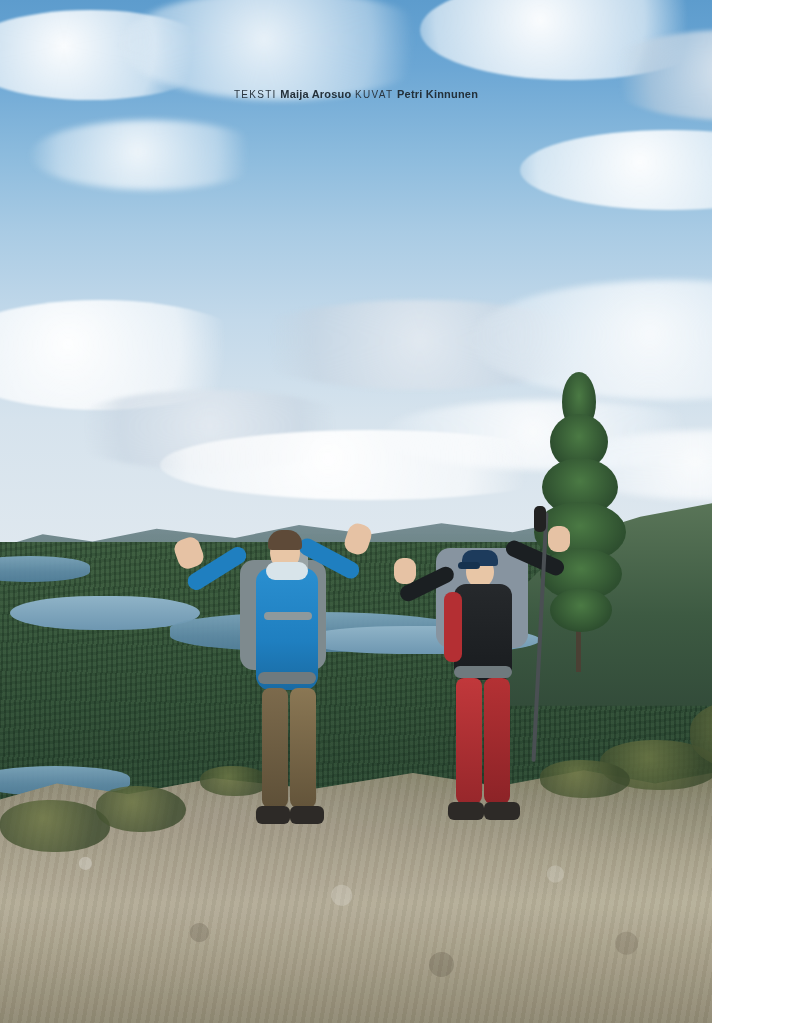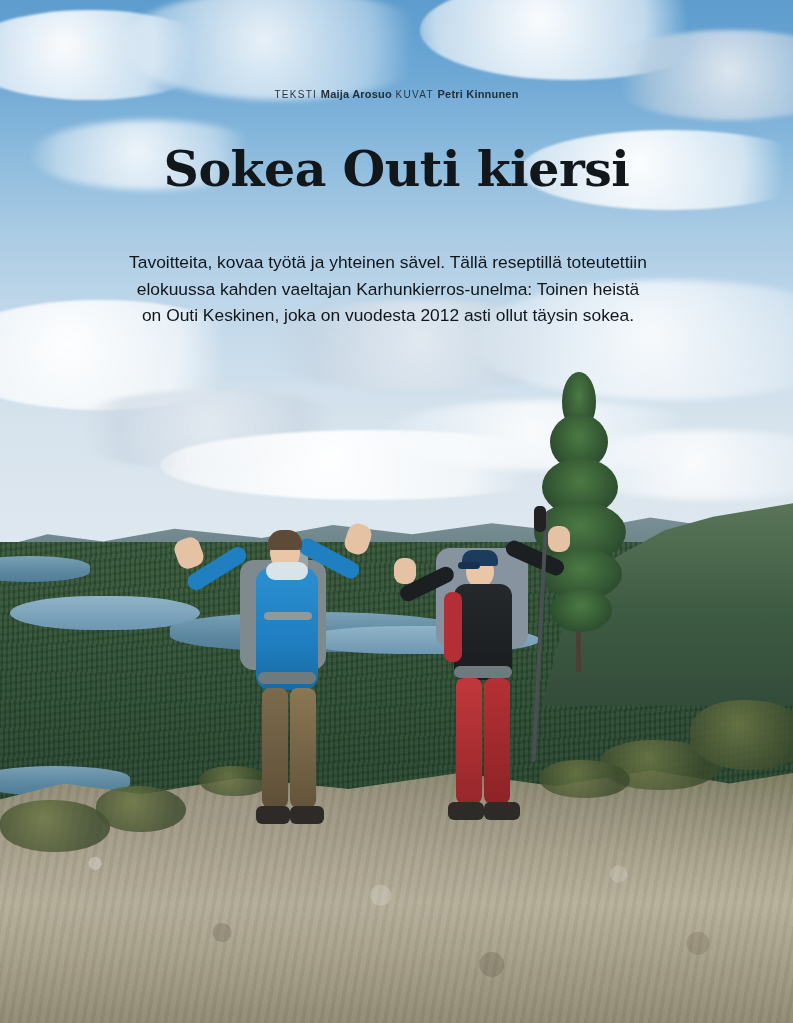--- a/index.html
+++ b/index.html
@@ -5,21 +5,21 @@
   html, body {
     margin: 0;
     padding: 0;
     background: #ffffff;
   }
   body {
     font-family: "Liberation Sans", sans-serif;
   }
   .page {
     position: relative;
-    width: 793px;
+    width: 712px;
     height: 1023px;
     overflow: hidden;
     background: #cfe0ee;
   }
 
   
   .photo {
     position: absolute;
     inset: 0;
     overflow: hidden;
@@ -322,18 +322,16 @@
   </div>
 
   <div class="credits">
     <span class="lbl">TEKSTI</span>
     <span class="nm">Maija Arosuo</span>
     <span class="lbl">KUVAT</span>
     <span class="nm">Petri Kinnunen</span>
   </div>
 
   <h1 class="headline">
-    <span>Sokea Outi kiersi</span>
   </h1>
 
-  <p class="standfirst">Tavoitteita, kovaa työtä ja yhteinen sävel. Tällä reseptillä toteutettiin elokuussa kahden vaeltajan Karhunkierros-unelma: Toinen heistä on Outi Keskinen, joka on vuodesta 2012 asti ollut täysin sokea.</p>
 
 </div>
 
 </body></html>

